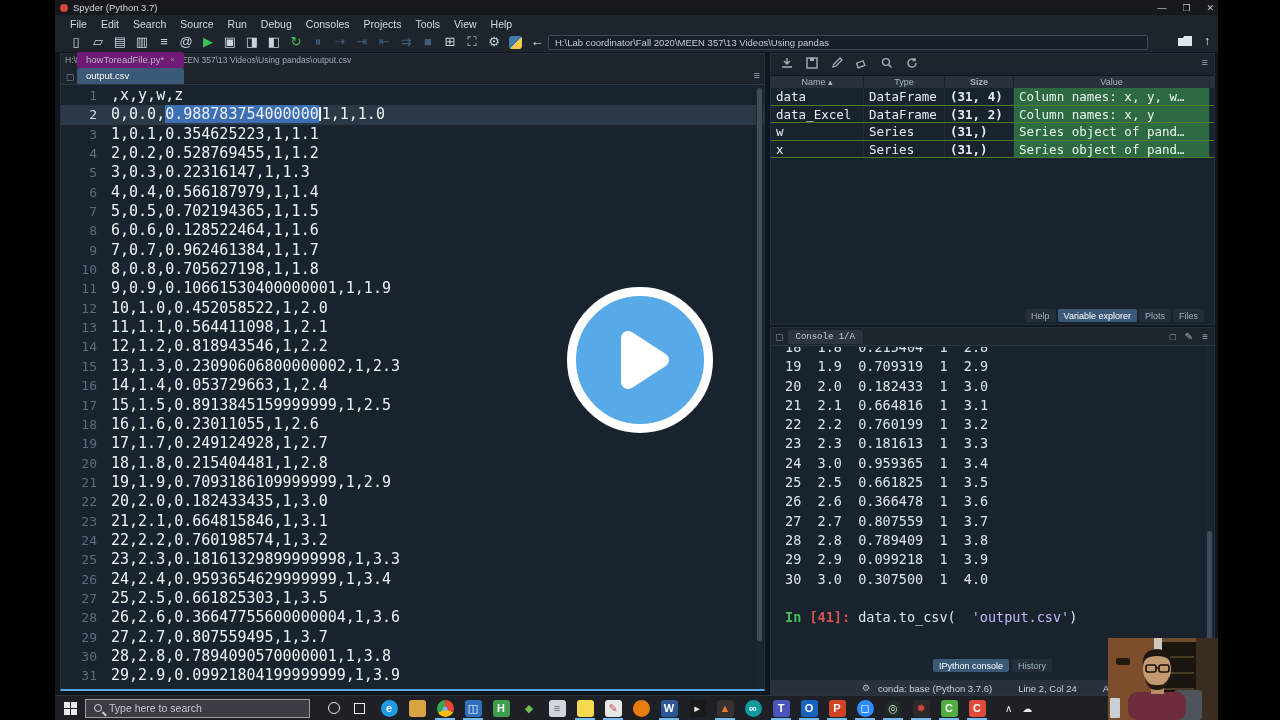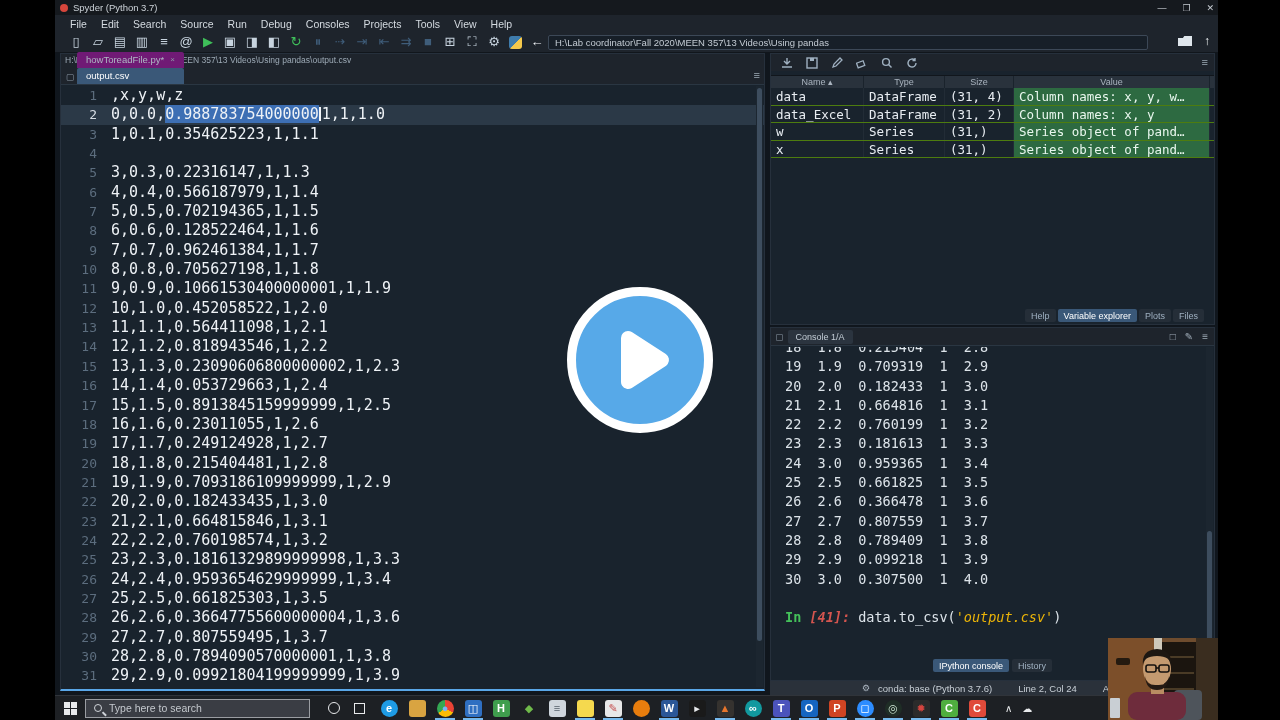--- a/index.html
+++ b/index.html
@@ -47,40 +47,40 @@
   .ed-scroll{position:absolute;right:1px;top:32px;width:7px;bottom:2px;background:#1c2630;}
   .ed-scroll .thumb{position:absolute;left:1px;right:1px;top:2px;height:92%;background:#3d4d5e;border-radius:3px;}
 
   
   .right-top{position:absolute;left:715px;top:53px;width:445px;height:272px;background:#19232d;border:1px solid #26303c;}
   .ve-toolbar{height:17px;background:#1e242c;display:flex;align-items:center;gap:13px;padding-left:10px;position:relative;}
   .ve-toolbar svg{display:block;}
   .ve-burger{position:absolute;right:6px;color:#9daab6;font-size:11px;top:2px;}
   .ve-head{display:flex;height:13px;background:#29323c;border-top:1px solid #11161c;margin-top:4px;font-size:9px;color:#aab4bf;}
   .ve-head div{text-align:center;border-right:1px solid #1a232c;line-height:13px;}
-  .c-name{width:93px;}.c-type{width:81px;}.c-size{width:69px;}.c-value{width:196px;}
+  .c-name{width:93px;}.c-type{width:81px;}.c-size{width:69px;font-weight:bold;}.c-value{width:196px;}
   .ve-row{display:flex;height:17.5px;font-family:"DejaVu Sans Mono",monospace;font-size:12.5px;color:#e8edf2;border-bottom:1px solid #4d7c0f;}
   .ve-row div{line-height:17.5px;padding-left:5px;border-right:1px solid #222c36;overflow:hidden;white-space:nowrap;}
   .ve-row .val{background:#2d6a41;color:#e9f7ee;}
   .pane-tabs{position:absolute;bottom:2px;right:10px;display:flex;gap:2px;}
   .ptab{font-size:9px;color:#9fb0c0;background:#252e38;padding:1.5px 6px;border-radius:2px;}
   .ptab.active{background:#3a5878;color:#fff;}
 
   .console-pane{position:absolute;left:715px;top:327px;width:445px;height:354px;background:#19232d;border:1px solid #26303c;}
   .con-head{height:18px;background:#1e242c;border-bottom:1px solid #2a3642;display:flex;align-items:center;position:relative;padding-left:4px;}
   .con-glyph{color:#8b98a5;font-size:9px;margin-right:4px;}
-  .con-tab{font-size:9px;color:#c3cdd6;background:#2b343f;padding:2px 8px;border-radius:2px;}
+  .con-tab{font-size:9px;color:#c3cdd6;background:#2b343f;padding:2px 8px;border-radius:2px;font-family:Liberation Mono, monospace;}
   .con-icons{position:absolute;right:6px;display:flex;gap:9px;align-items:center;color:#9daab6;font-size:10px;}
   .con-body{position:absolute;left:14px;top:19px;right:10px;bottom:54px;overflow:hidden;font-family:"DejaVu Sans Mono",monospace;font-size:13.5px;color:#dde4ea;}
   .crow{white-space:pre;height:19.3px;line-height:19.3px;}
   .crow:first-child{margin-top:-9px;}
   .con-entry{white-space:pre;height:19.3px;line-height:19.3px;margin-top:19px;}
   .p-in{color:#44c15a;font-weight:bold;}
-  .p-num{color:#d4554f;font-weight:bold;font-style:italic;}
-  .p-str{color:#eab308;font-style:italic;}
+  .p-num{color:#d4554f;font-weight:bold;}
+  .p-str{color:#c4b5fd;margin-left:16px;}
   .con-scroll{position:absolute;right:1px;top:19px;width:7px;bottom:16px;background:#1c2630;}
   .con-scroll .thumb{position:absolute;left:1px;right:1px;top:58%;height:38%;background:#3d4d5e;border-radius:3px;}
   .con-tabs{position:absolute;bottom:8px;left:0;right:0;display:flex;justify-content:center;gap:3px;}
 
   
   .statusbar{position:absolute;left:715px;top:681px;width:448px;height:14px;background:#2a313a;display:flex;align-items:center;gap:26px;padding-left:92px;color:#c8cfd6;font-size:9.5px;white-space:nowrap;}
   .gear{font-size:9px;color:#aab4bf;margin-right:-18px;}
 
   
   .taskbar{position:absolute;left:0;top:695px;width:100%;height:25px;background:#1d2024;border-top:1px solid #30343a;display:flex;align-items:center;}
@@ -178,21 +178,21 @@
           <span class="etab active">
             <span>output.csv</span>
           </span>
         </span>
       <span class="ed-burger">≡</span>
     </div>
     <div class="ed-body" id="ed-body">
         <div class="eline"><span class="gut">1</span><span>,x,y,w,z</span></div>
         <div class="eline current"><span class="gut">2</span><span><span>0,0.0,</span><span class="sel">0.988783754000000</span><span class="caret"></span><span>1,1,1.0</span></span></div>
         <div class="eline"><span class="gut">3</span><span>1,0.1,0.354625223,1,1.1</span></div>
-        <div class="eline"><span class="gut">4</span></div>
+        <div class="eline"><span class="gut">4</span><span>2,0.2,0.528769455,1,1.2</span></div>
         <div class="eline"><span class="gut">5</span><span>3,0.3,0.22316147,1,1.3</span></div>
         <div class="eline"><span class="gut">6</span><span>4,0.4,0.566187979,1,1.4</span></div>
         <div class="eline"><span class="gut">7</span><span>5,0.5,0.702194365,1,1.5</span></div>
         <div class="eline"><span class="gut">8</span><span>6,0.6,0.128522464,1,1.6</span></div>
         <div class="eline"><span class="gut">9</span><span>7,0.7,0.962461384,1,1.7</span></div>
         <div class="eline"><span class="gut">10</span><span>8,0.8,0.705627198,1,1.8</span></div>
         <div class="eline"><span class="gut">11</span><span>9,0.9,0.10661530400000001,1,1.9</span></div>
         <div class="eline"><span class="gut">12</span><span>10,1.0,0.452058522,1,2.0</span></div>
         <div class="eline"><span class="gut">13</span><span>11,1.1,0.564411098,1,2.1</span></div>
         <div class="eline"><span class="gut">14</span><span>12,1.2,0.818943546,1,2.2</span></div>

